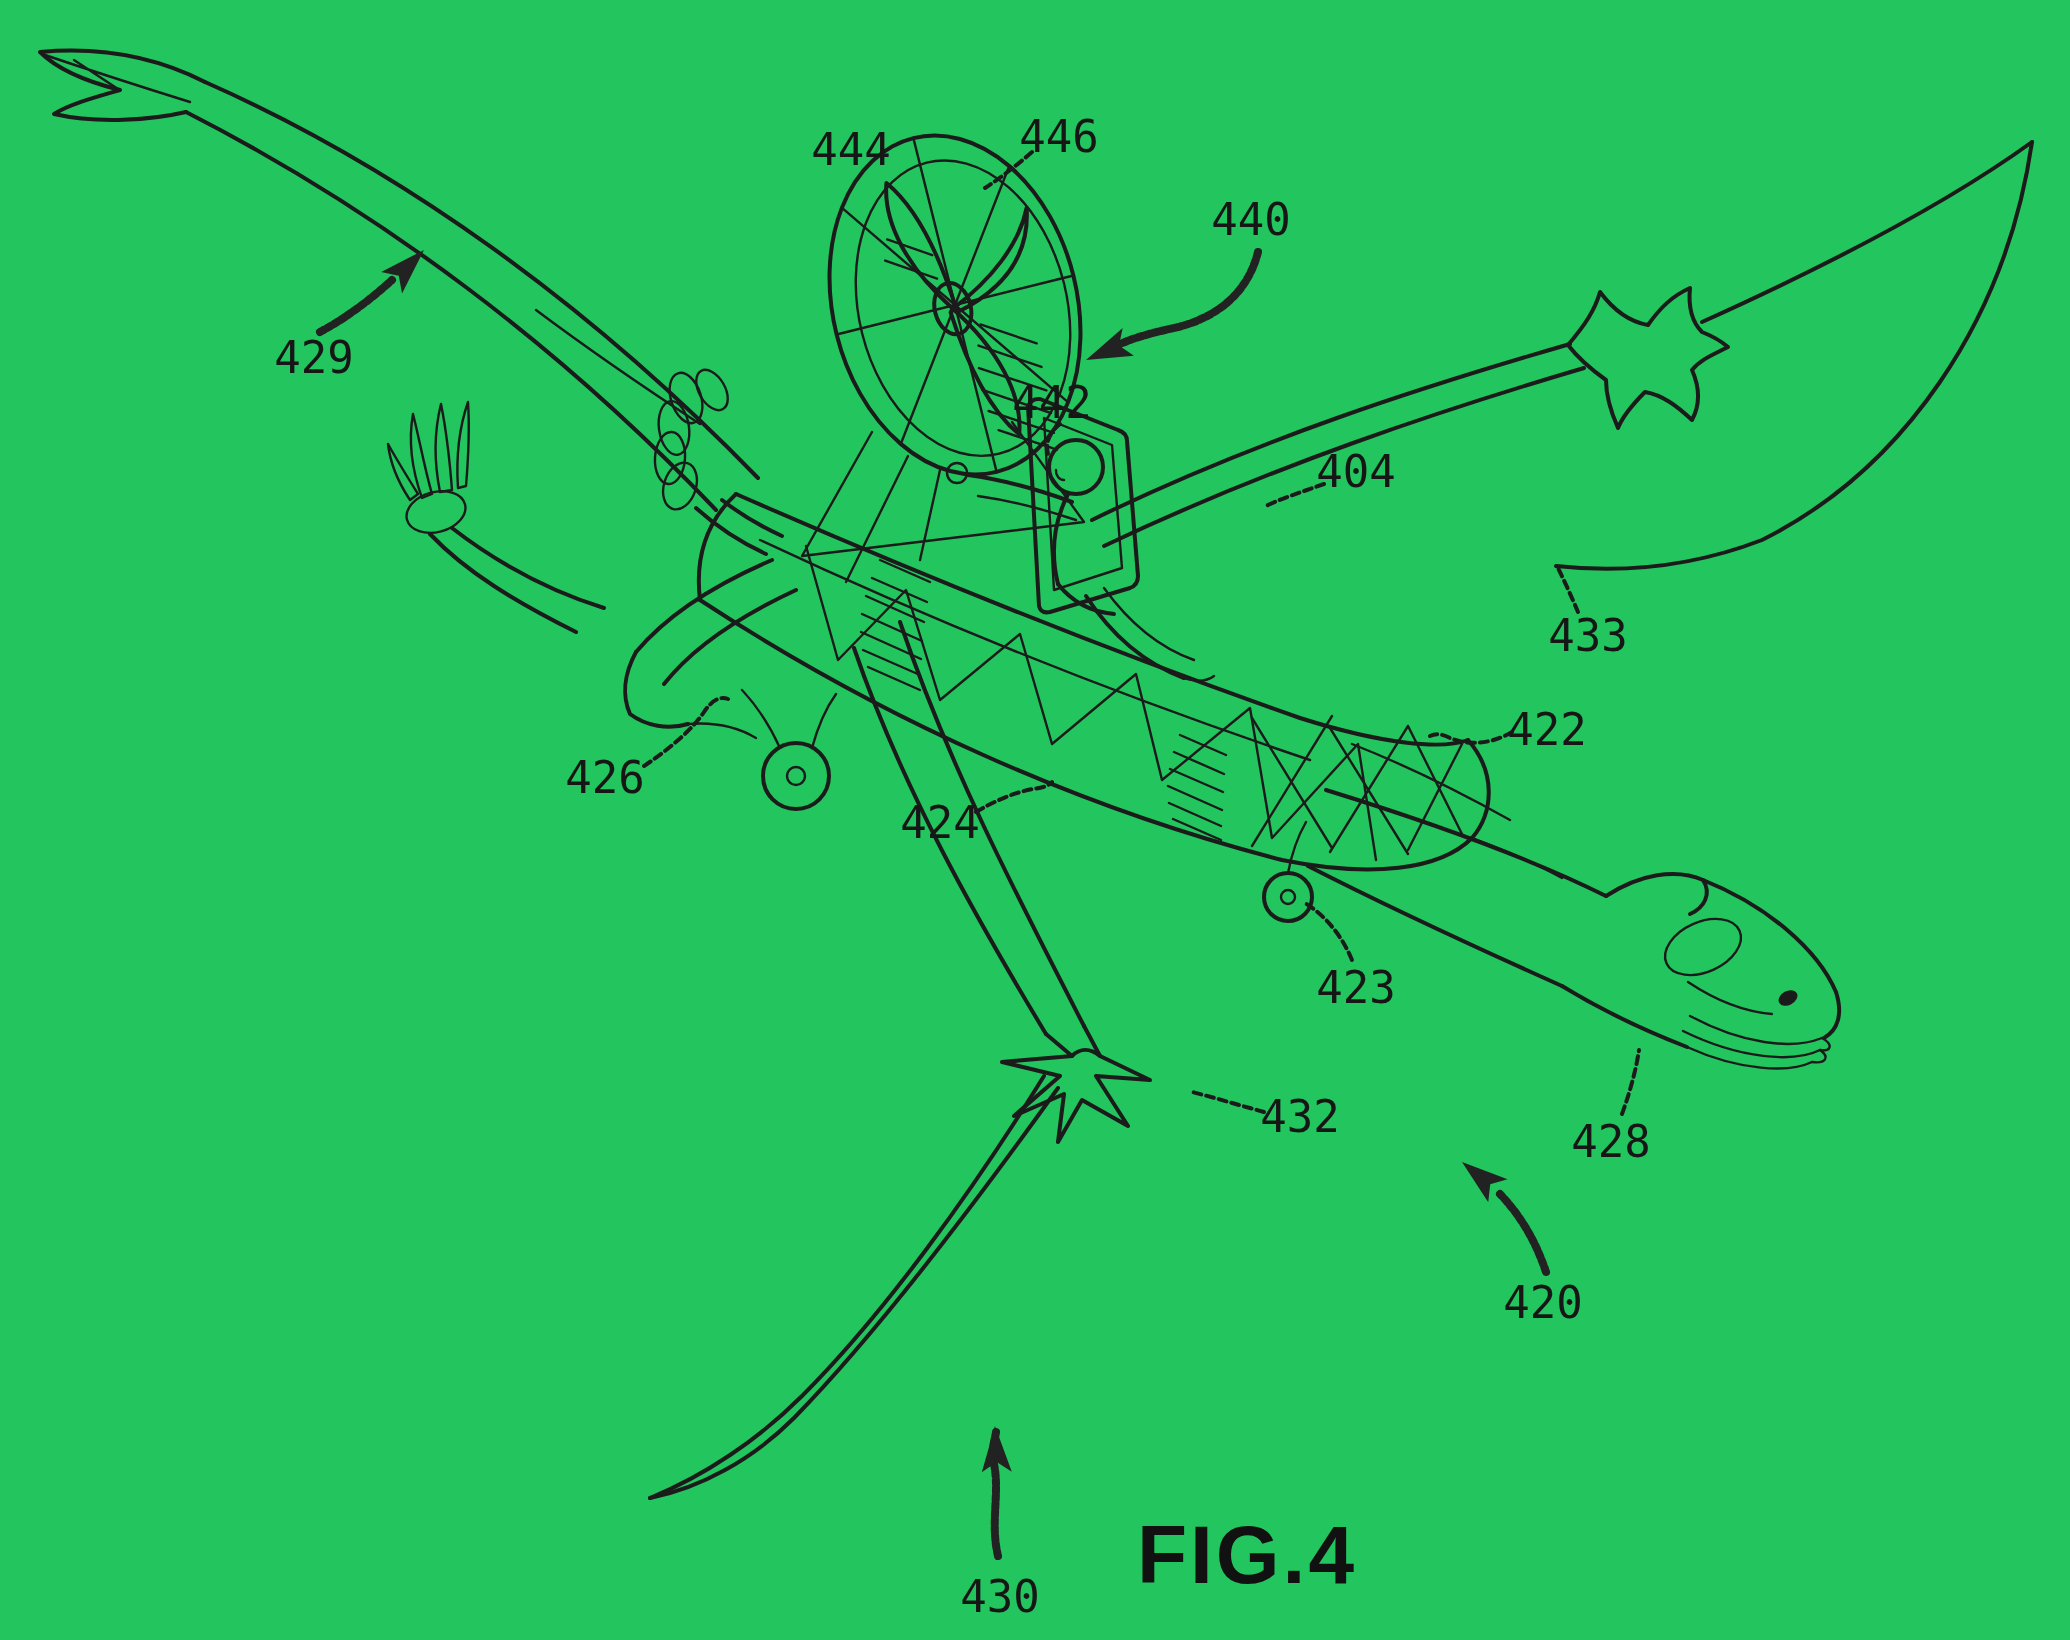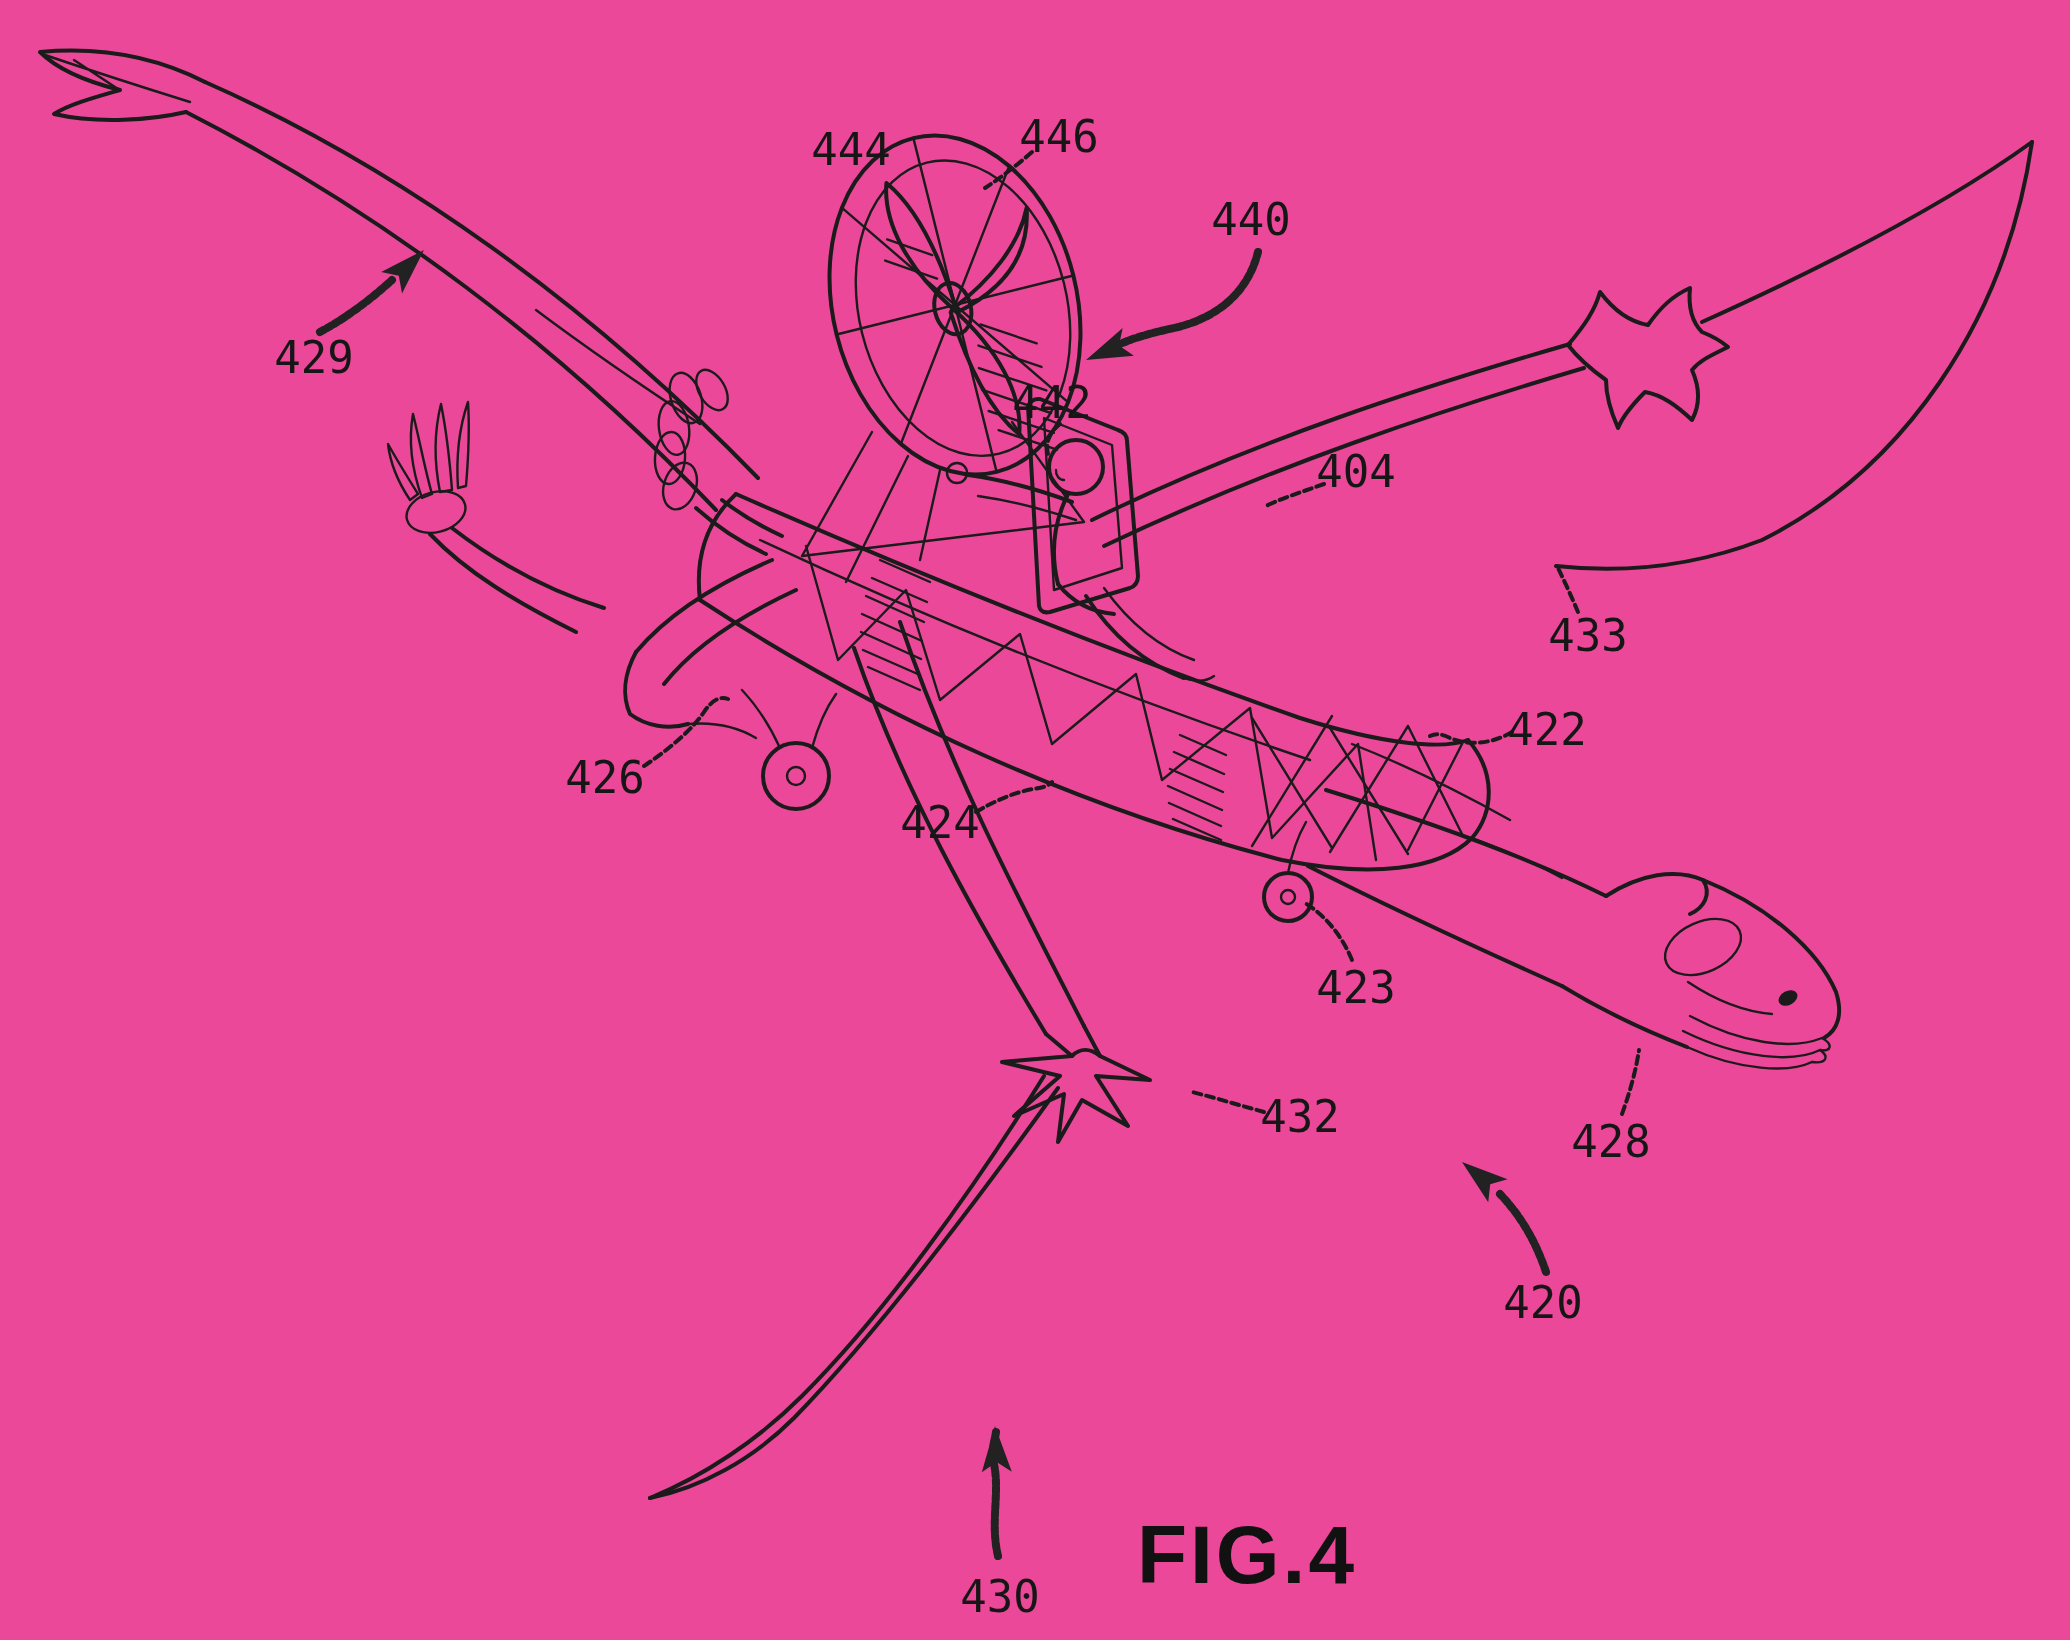--- a/index.html
+++ b/index.html
@@ -1,16 +1,16 @@
 <!DOCTYPE html>
 <html><head>
 <meta charset="utf-8">
 <style>
   html,body{margin:0;padding:0;background:#ffffff;}
-  .stage{position:relative;width:2070px;height:1640px;background:#ec4899;overflow:hidden;}
+  .stage{position:relative;width:2070px;height:1640px;background:#22c55e;overflow:hidden;}
   svg{display:block;width:100%;height:100%;}
   .ln{fill:none;stroke:#1b1b1b;stroke-width:4;stroke-linecap:round;stroke-linejoin:round;}
   .thin{stroke-width:2.4;}
   .leader{fill:none;stroke:#1b1b1b;stroke-width:4;stroke-dasharray:8 5;stroke-linecap:round;}
   .arrow-shaft{fill:none;stroke:#222222;stroke-width:8;stroke-dasharray:5 3;stroke-linecap:round;}
   .arrow-head{fill:#222222;stroke:none;}
   .inkfill{fill:#1b1b1b;stroke:none;}
   .num{font-family:"DejaVu Sans Mono","Liberation Mono",monospace;font-size:44px;fill:#161616;}
   .caption{font-family:"Liberation Sans","DejaVu Sans",sans-serif;font-size:82px;font-weight:700;letter-spacing:3px;fill:#111111;}
 </style>

